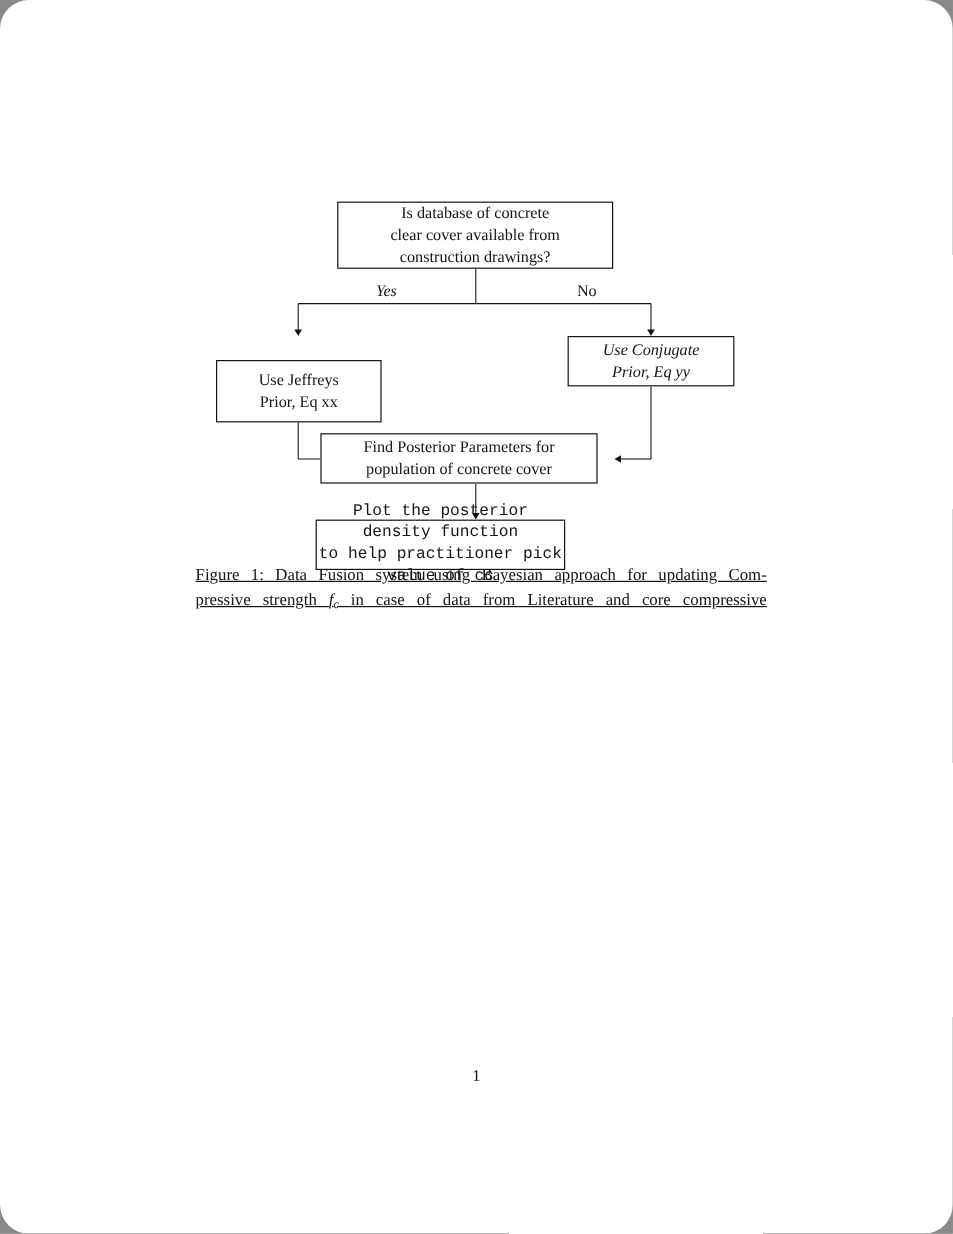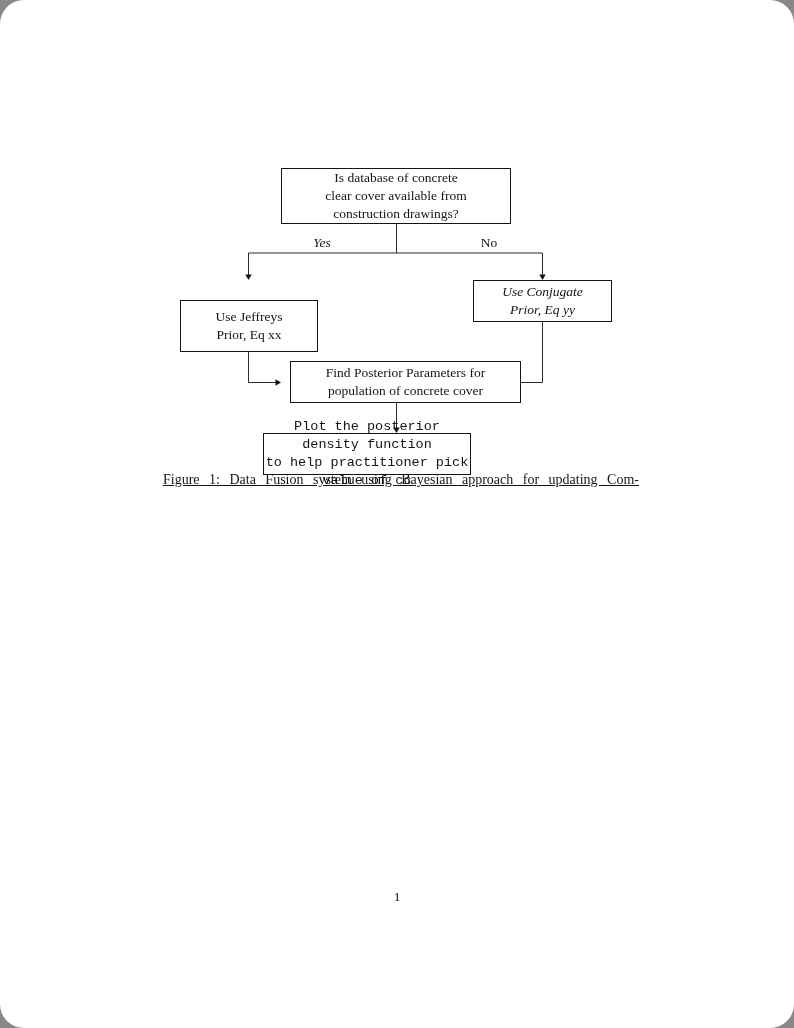--- a/index.html
+++ b/index.html
@@ -20,21 +20,21 @@
     border:1px solid var(--ink);
     display:flex; align-items:center; justify-content:center;
     text-align:center;
     white-space:pre-line;
     font-size:13.5px; line-height:18px;
     background:var(--paper);
   }
   .node-question { left:281px; top:168px; width:230px; height:56px; }
   .node-jeffreys { left:180px; top:280px; width:138px; height:52px;margin-top:20px; }
   .node-conjugate{ left:473px; top:280px; width:139px; height:42px;font-style:italic; }
-  .node-posterior{ left:290px; top:361px; width:231px; height:42px; }
+  .node-posterior{ left:267px; top:361px; width:231px; height:42px; }
   .node-plot     { left:263px; top:433px; width:208px; height:42px;font-family:Liberation Mono, monospace; }
 
   .edge-label {
     position:absolute; width:46px;
     text-align:center; font-size:13.5px; line-height:16px;
   }
   .edge-label-yes { left:299px; top:235px;font-style:italic; }
   .edge-label-no  { left:466px; top:235px; }
 
   .connectors {
@@ -105,17 +105,18 @@
   <div class="node node-posterior">Find Posterior Parameters for
 population of concrete cover</div>
   <div class="node node-plot">Plot the posterior density function
 to help practitioner pick value of cc</div>
 
   <div class="edge-label edge-label-yes">Yes</div>
   <div class="edge-label edge-label-no">No</div>
 
   <div class="caption">
     <div class="cap-line-just">Figure 1: Data Fusion system using Bayesian approach for updating Com-</div>
+    <div class="cap-line-just"><span>pressive strength </span><span class="mvar">f</span><span class="msub">c</span><span> in case of data from Literature and core compressive</span></div>
   </div>
 
   <div class="page-number">1</div>
 
 </div>
 
 </body></html>

